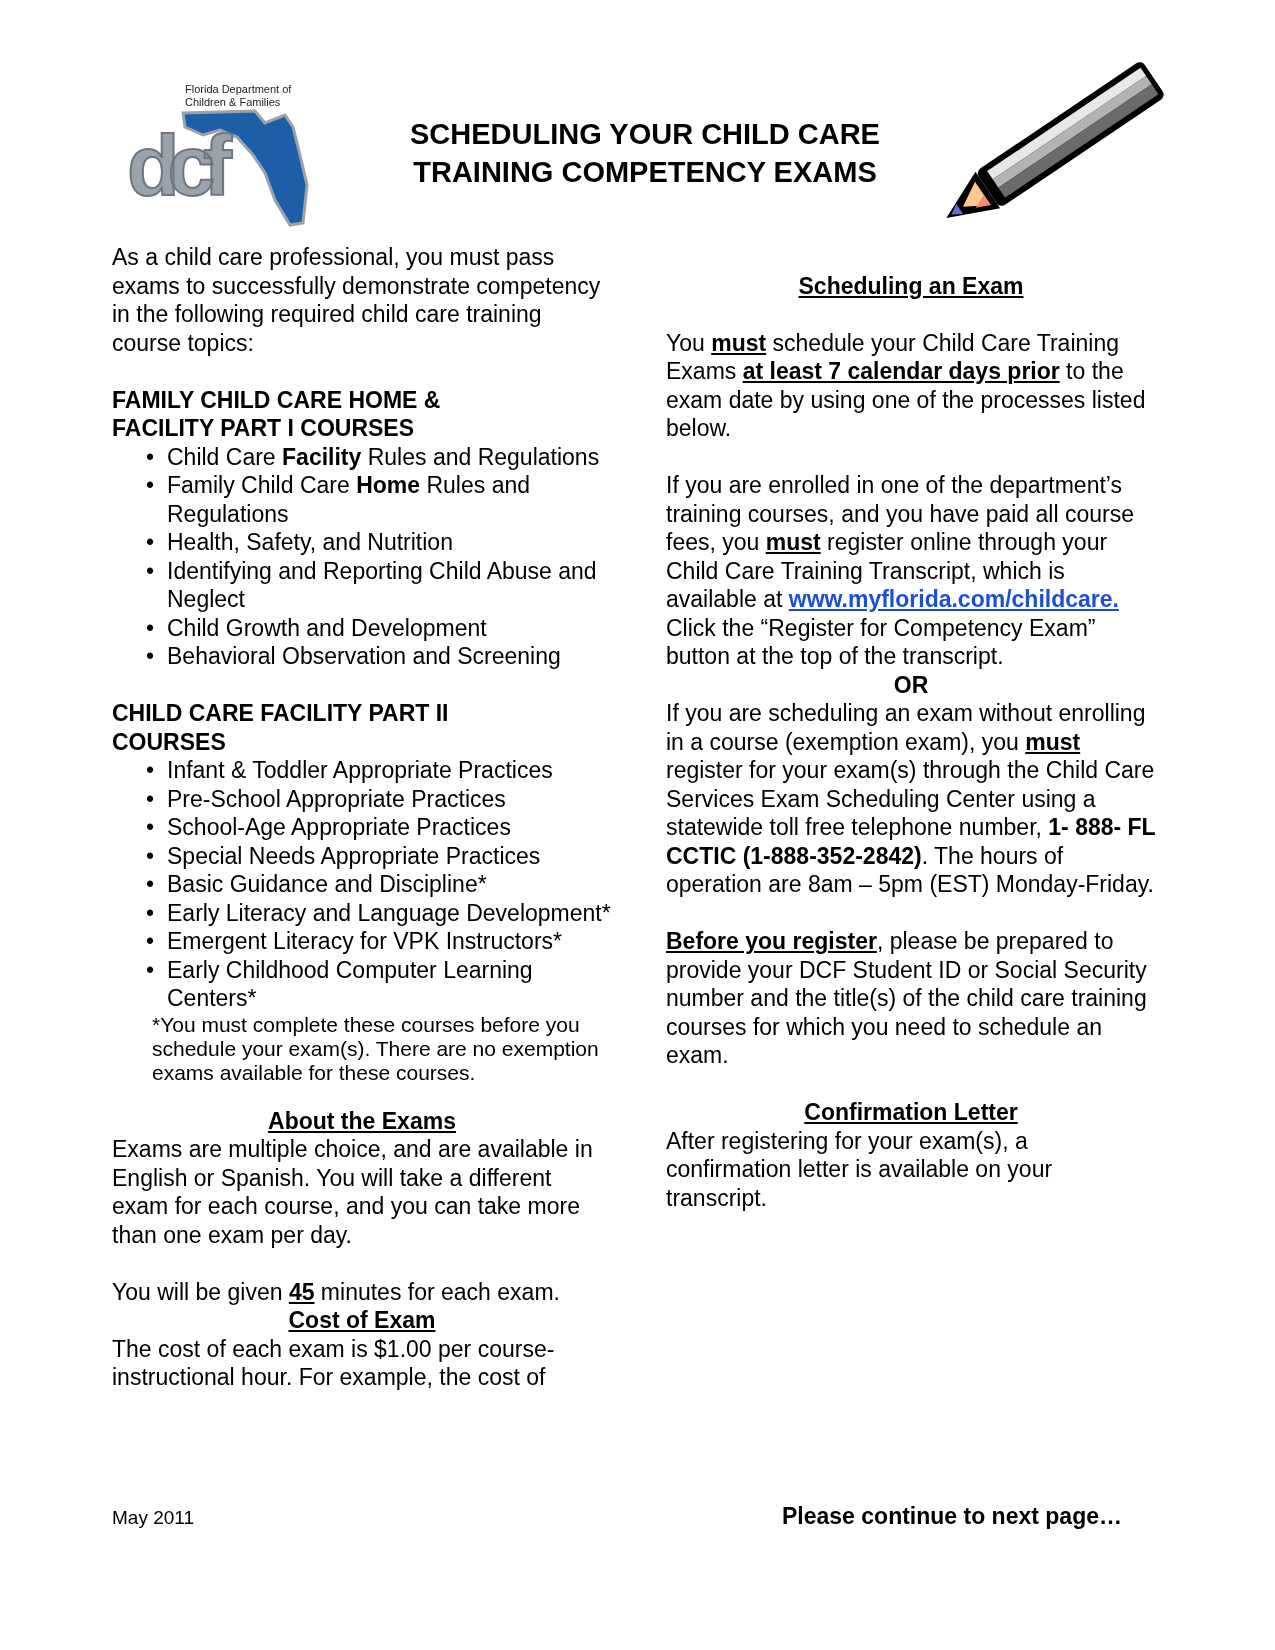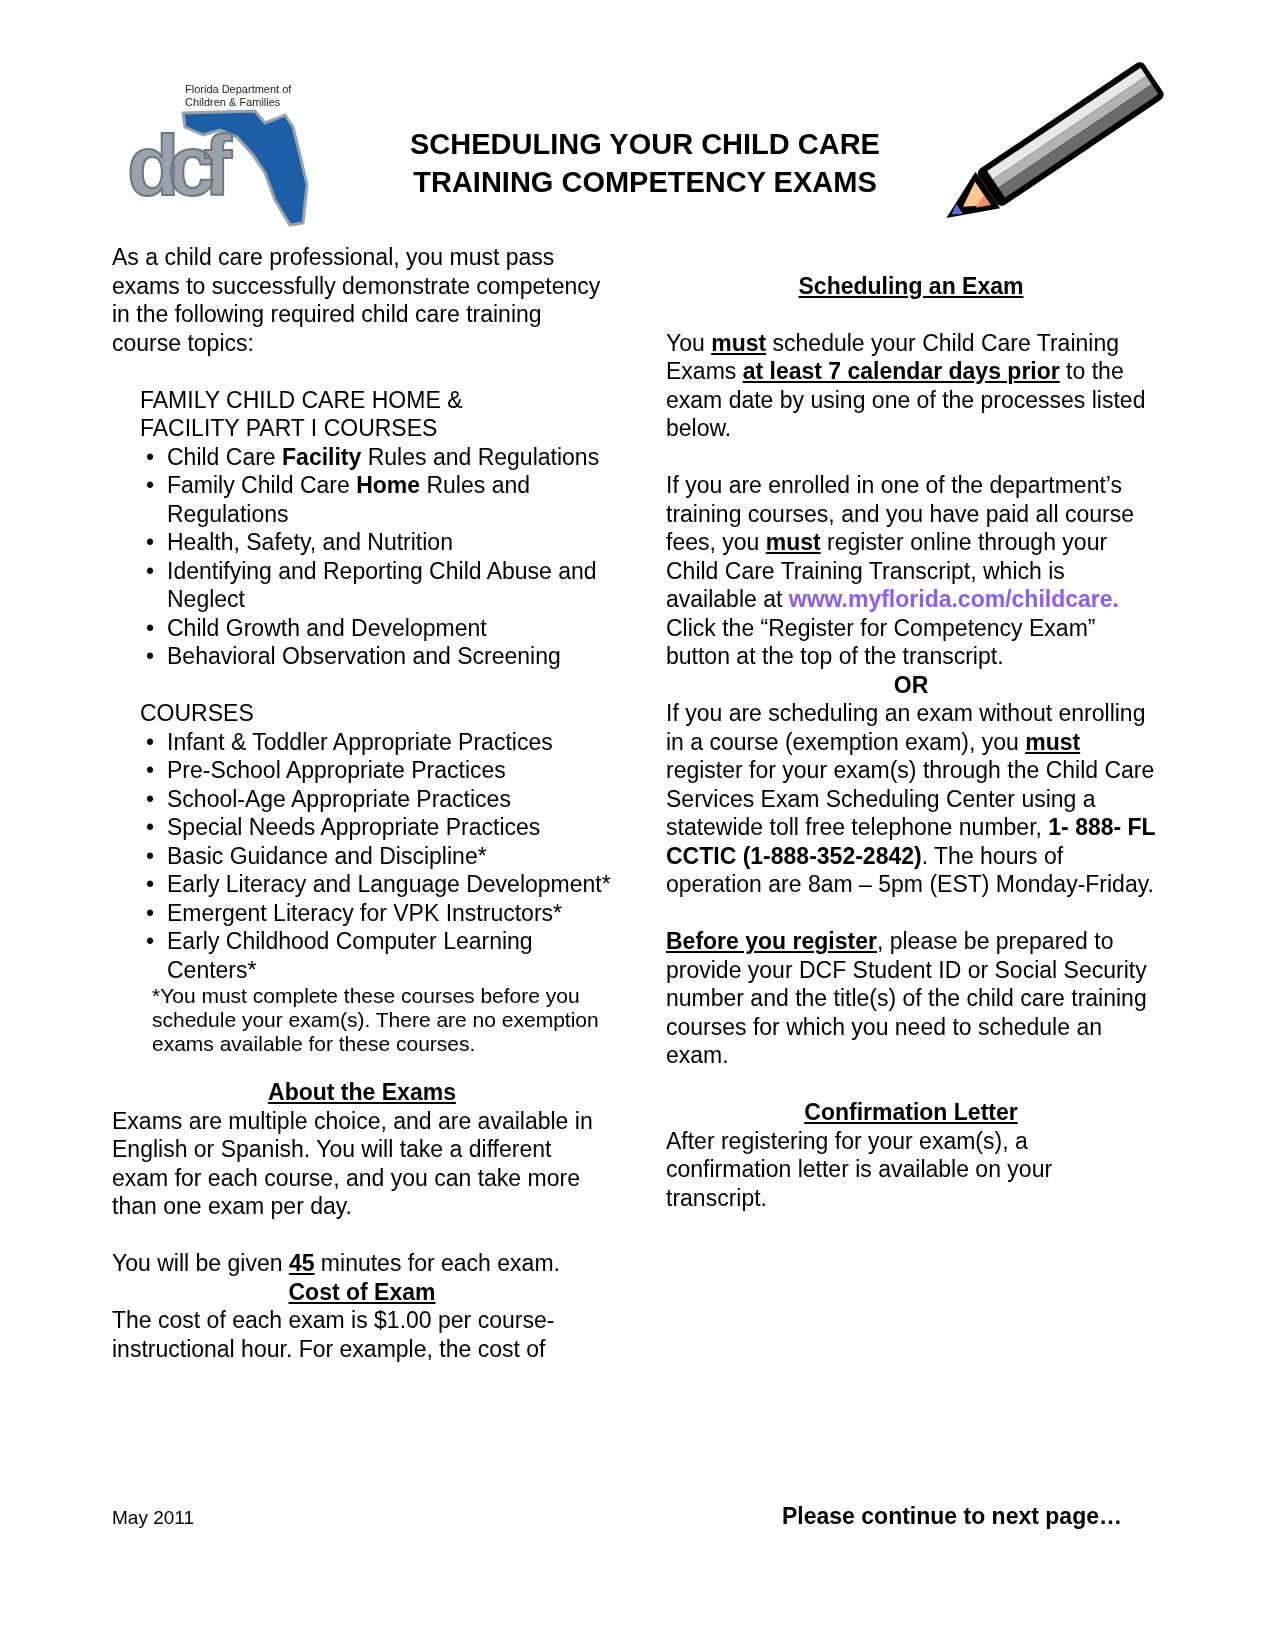--- a/index.html
+++ b/index.html
@@ -1,36 +1,36 @@
 <!DOCTYPE html>
 <html><head>
 <meta charset="utf-8">
 <style>
   html, body { margin:0; padding:0; background:#fff; }
   body { width:1275px; height:1650px; position:relative; overflow:hidden;
          font-family:"Liberation Sans", sans-serif; color:#000; }
   .abs { position:absolute; }
   #logo { left:125px; top:75px; width:190px; height:160px; }
   #pencil { left:925px; top:58px; width:250px; height:180px; }
-  #title { left:330px; top:125px; width:630px; text-align:center;
+  #title { left:330px; top:115px; width:630px; text-align:center;
            font-weight:bold; font-size:29px; line-height:38px; }
   .col { position:absolute; font-size:23px; line-height:28.5px; }
   #left { left:112px; top:243px; width:500px; }
   #right { left:666px; top:243px; width:490px; }
   p { margin:0; }
   .gap { height:28.5px; }
-  .sechead { font-weight:normal; margin-left:28px; }
+  .sechead { font-weight:bold; }
   ul { list-style:none; margin:0; padding:0 0 0 28px; }
   ul li { position:relative; padding-left:27px; }
   ul li .bul { position:absolute; left:6px; top:0; }
   .note { font-size:21px; line-height:24px; margin-left:40px; }
   .center { text-align:center; }
   .u { text-decoration:underline;text-align:center; }
   .b { font-weight:bold; }
-  a.link { color:#8b5cf6; font-weight:bold; }
+  a.link { color:#1d4ed8; font-weight:bold; text-decoration:underline; }
   #footer-date { left:112px; top:1507px; font-size:19px; }
   #footer-next { left:782px; top:1503px; font-size:23px; font-weight:bold; }
 </style>
 </head>
 <body>
 
 <div id="logo" class="abs">
   <svg width="190" height="160" viewBox="0 0 190 160">
     <path d="M58 38 L130 36 L140 48 L160 40 L168 52 L175 80 L182 110 L178 148 L165 150 L150 125 L140 98 L128 80 L112 62 L95 55 L78 60 L60 52 Z" fill="#1d5fa6" stroke="#9aa3ab" stroke-width="3"></path>
     <text x="60" y="18" font-family="Liberation Sans, sans-serif" font-size="11" fill="#222">Florida Department of</text>
@@ -69,20 +69,21 @@
   <ul>
     <li><span class="bul">•</span><span>Child Care </span><b>Facility</b><span> Rules and Regulations</span></li>
     <li><span class="bul">•</span><span>Family Child Care </span><b>Home</b><span> Rules and Regulations</span></li>
     <li><span class="bul">•</span><span>Health, Safety, and Nutrition</span></li>
     <li><span class="bul">•</span><span>Identifying and Reporting Child Abuse and Neglect</span></li>
     <li><span class="bul">•</span><span>Child Growth and Development</span></li>
     <li><span class="bul">•</span><span>Behavioral Observation and Screening</span></li>
   </ul>
   <div class="gap"></div>
   <div class="sechead">
+    <div>CHILD CARE FACILITY PART II</div>
     <div>COURSES</div>
   </div>
   <ul>
     <li><span class="bul">•</span><span>Infant &amp; Toddler Appropriate Practices</span></li>
     <li><span class="bul">•</span><span>Pre-School Appropriate Practices</span></li>
     <li><span class="bul">•</span><span>School-Age Appropriate Practices</span></li>
     <li><span class="bul">•</span><span>Special Needs Appropriate Practices</span></li>
     <li><span class="bul">•</span><span>Basic Guidance and Discipline*</span></li>
     <li><span class="bul">•</span><span>Early Literacy and Language Development*</span></li>
     <li><span class="bul">•</span><span>Emergent Literacy for VPK Instructors*</span></li>

